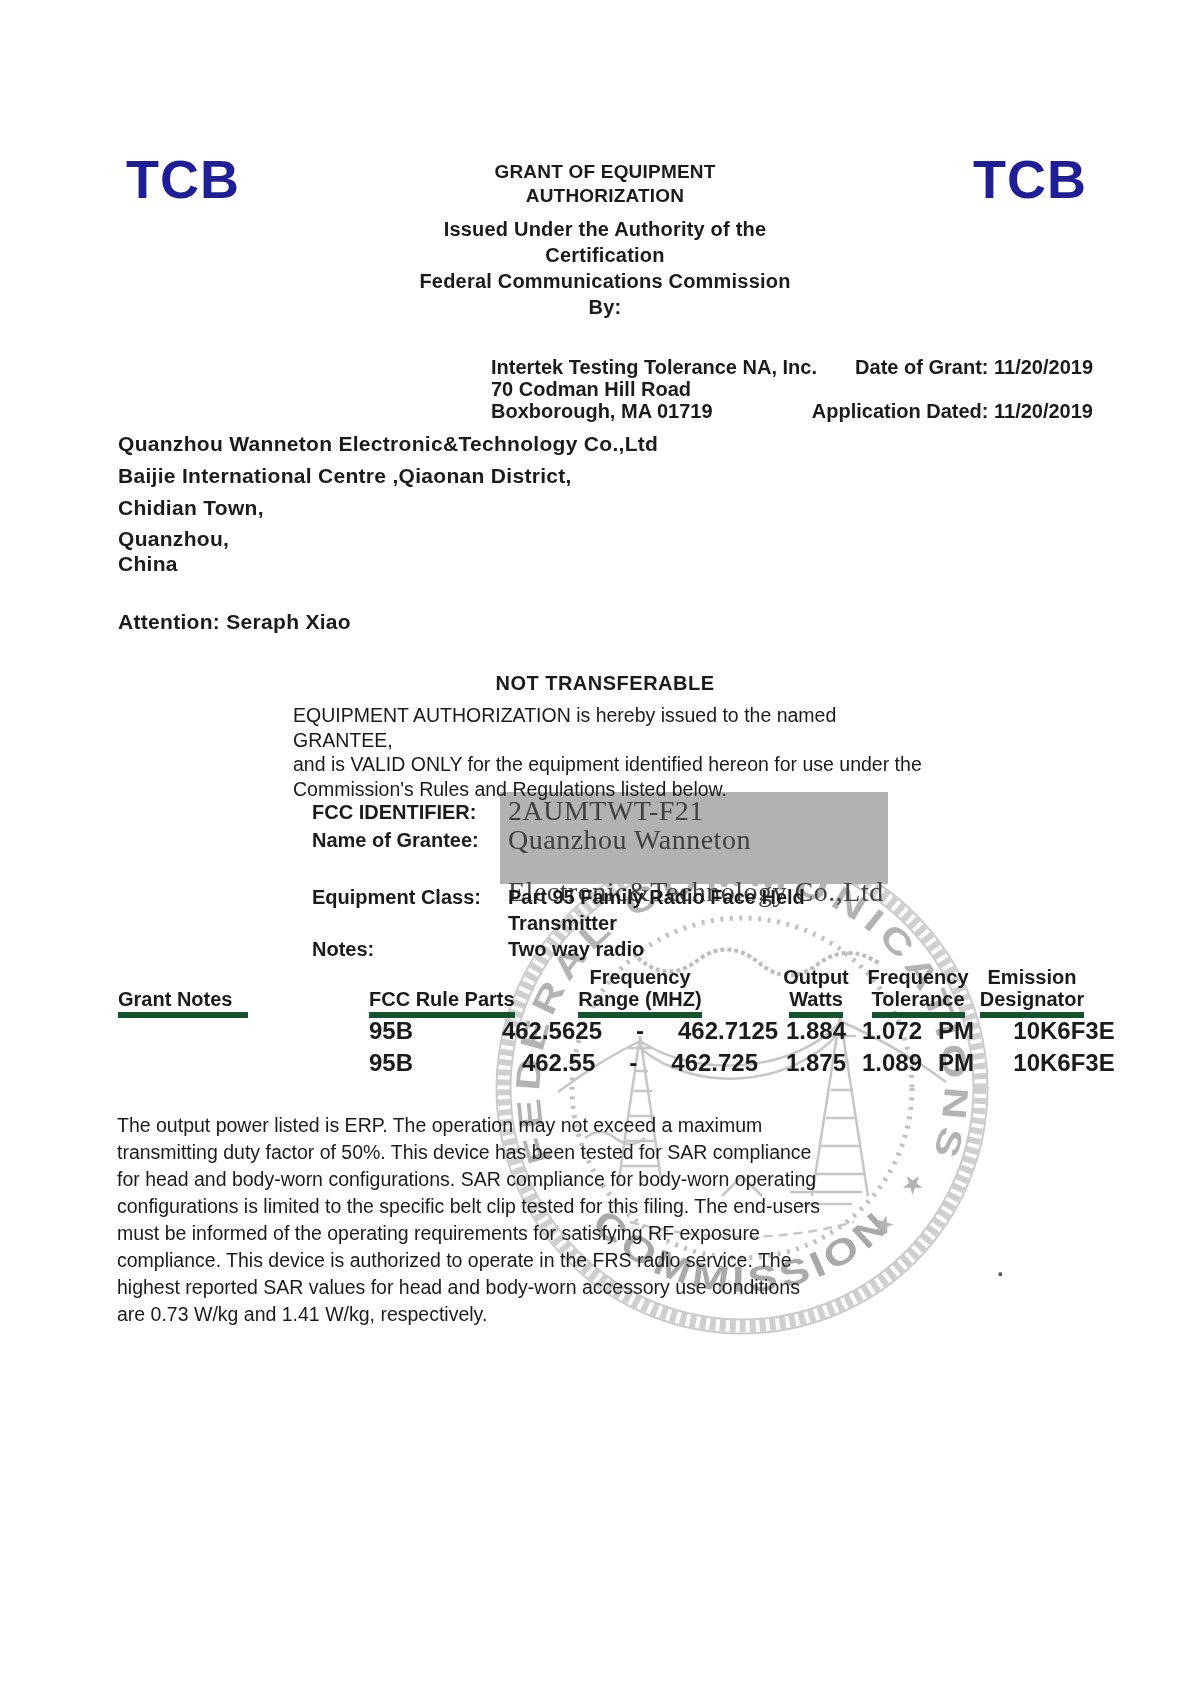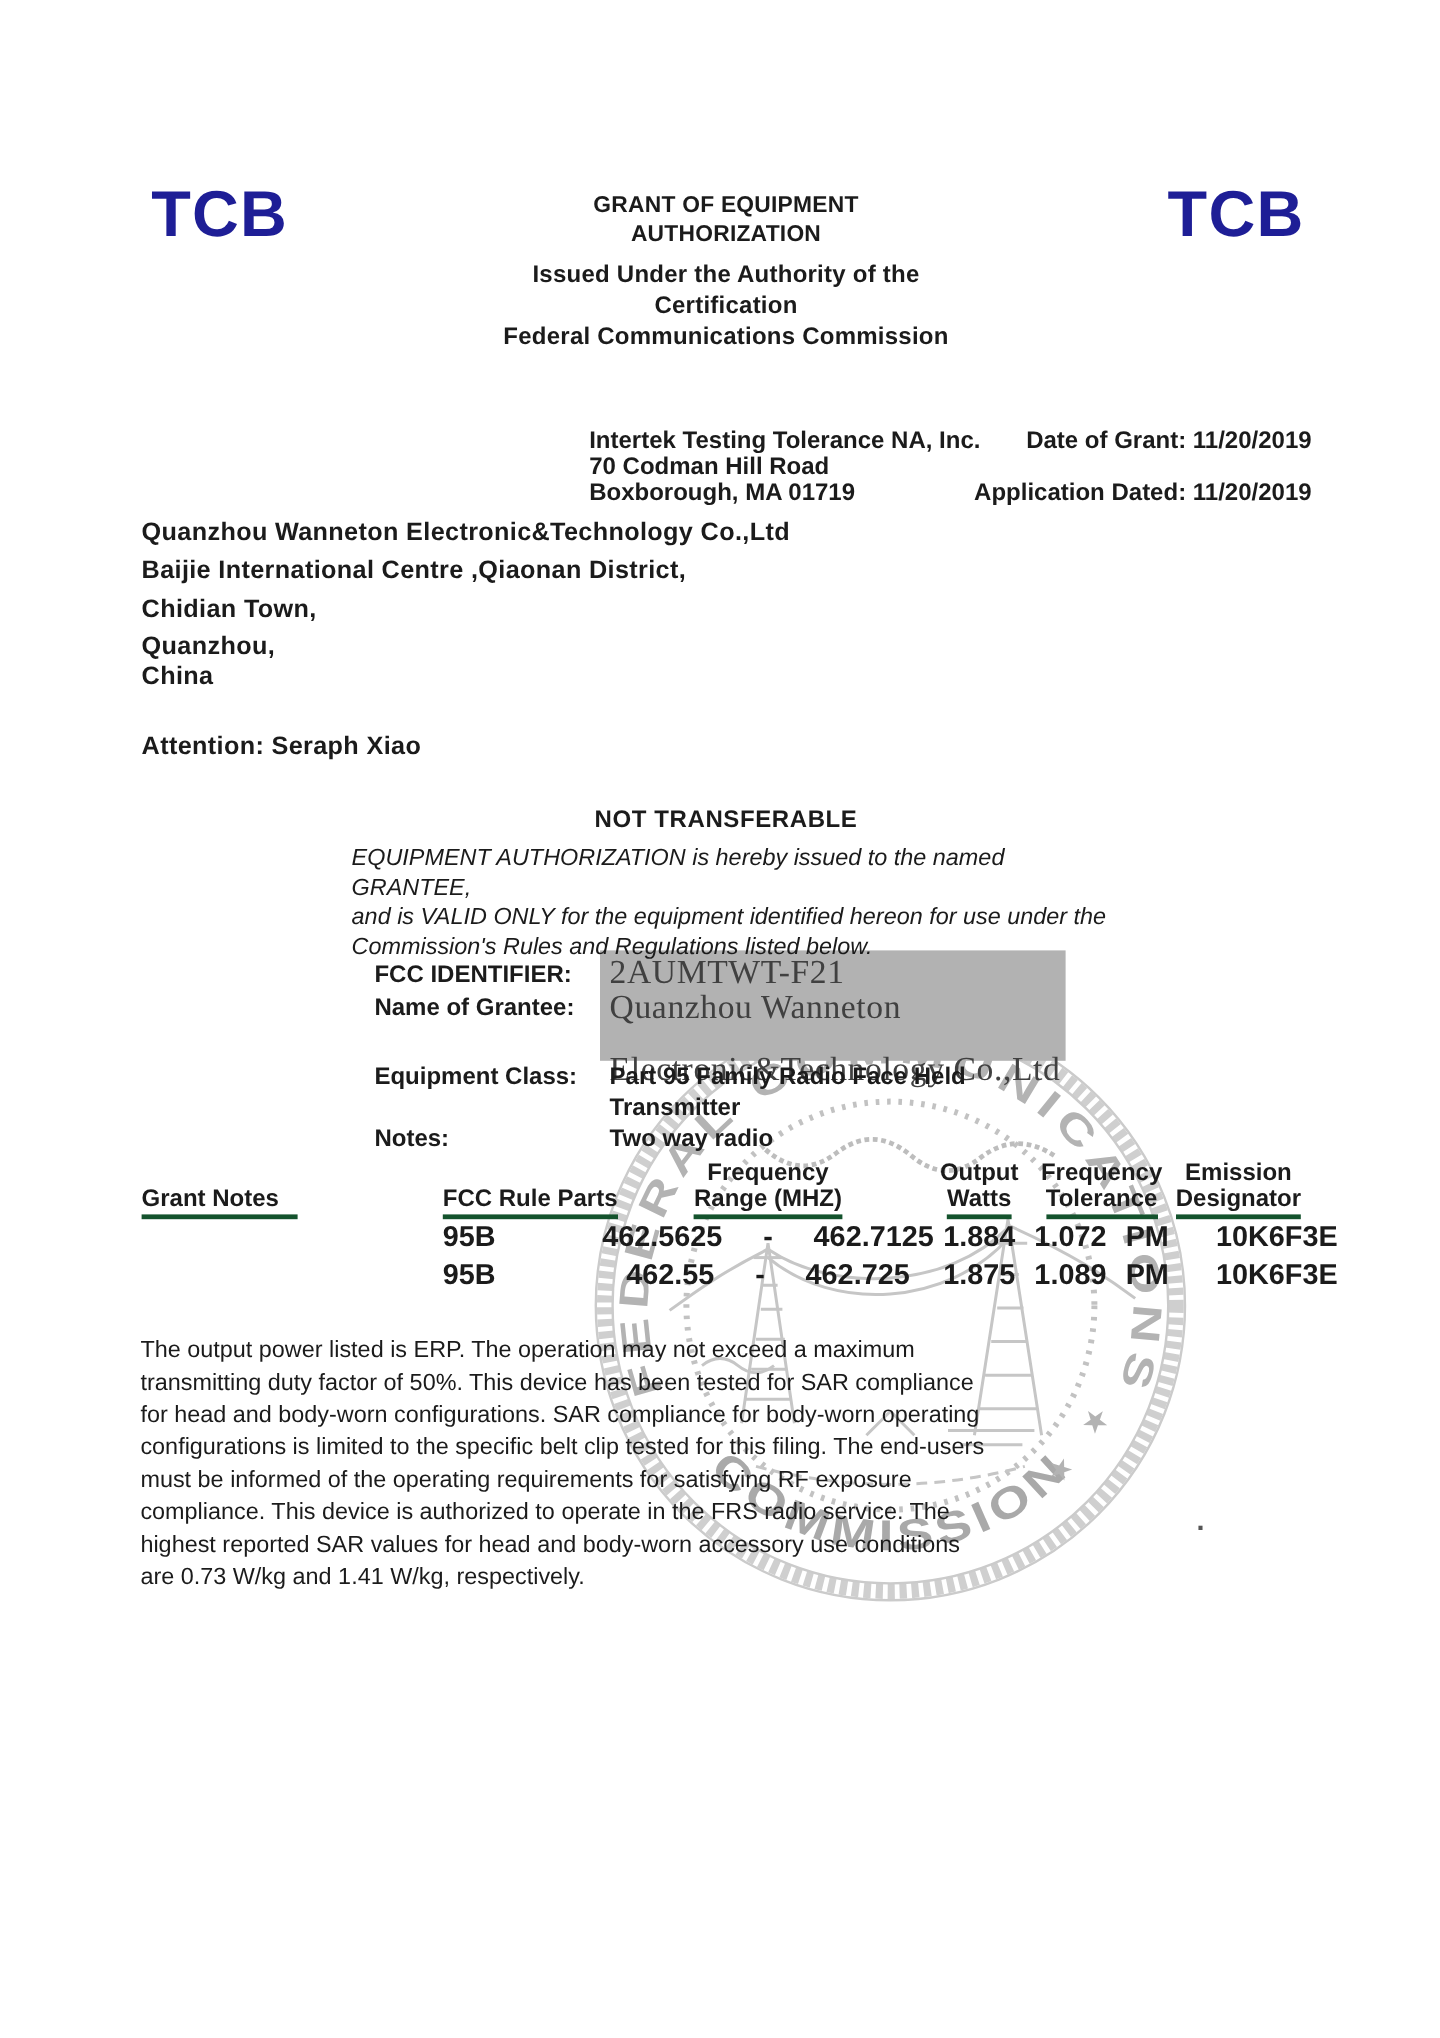--- a/index.html
+++ b/index.html
@@ -14,29 +14,29 @@
     line-height:1; z-index:3;
   }
   .title-block{left:405px; top:160px; width:400px; text-align:center; z-index:3;}
   .title-line{font-size:19px; font-weight:bold; line-height:24px; letter-spacing:.2px;}
   .cert-line{font-size:20px; font-weight:bold; line-height:26px; letter-spacing:.2px;}
   .sp-sm{height:8px;}
   .issuer-line{font-size:20px; font-weight:bold; line-height:22px; z-index:3;}
   .dates-block{left:800px; width:293px; text-align:right; font-size:20px; font-weight:bold; z-index:3;}
   .addr-line{left:118px; font-size:21px; font-weight:bold; letter-spacing:.3px; z-index:3;}
   .nt-heading{left:405px; top:672px; width:400px; text-align:center; font-size:20px; font-weight:bold; letter-spacing:.5px; z-index:3;}
-  .nt-para{left:293px; top:703px; width:640px; font-size:19.5px; line-height:24.5px; z-index:3;font-style:italic;}
+  .nt-para{left:293px; top:703px; width:640px; font-size:19.5px; line-height:24.5px; z-index:3;}
   .field-label{left:312px; font-size:20px; font-weight:bold; z-index:3;}
   .field-value-sans{left:508px; font-size:20px; font-weight:bold; z-index:3;}
   .gray-box{left:500px; top:792px; width:388px; height:92px; background:#b2b2b2; z-index:2;}
   .serif-val{left:508px; font-family:"Liberation Serif", serif; font-size:28px; letter-spacing:.5px; color:#404040; z-index:3;}
   .th1{font-size:20px; font-weight:bold; text-align:center; z-index:3;}
   .th2{font-size:20px; font-weight:bold; text-align:center; z-index:3;}
   .th2 span, .th1 span{display:inline-block;}
-  .u{border-bottom:4px solid #14532d; padding-bottom:1px;}
+  .u{border-bottom:6px solid #14532d; padding-bottom:1px;}
   .cell{font-size:24px; font-weight:bold; z-index:3;}
   .c-freq{left:470px; width:340px; display:flex; justify-content:center; gap:34px;}
   .c-watts{left:756px; width:120px; text-align:center;}
   .c-tol{left:828px; width:180px; display:flex; justify-content:center; gap:16px;}
   .c-des{left:952px; width:160px; text-align:center;padding-left:32px;}
   .c-rule{left:369px;}
   .cond-block{left:117px; top:1112px; width:720px; font-size:19.5px; line-height:27px; z-index:3;}
   .watermark{left:490px; top:836px; width:504px; height:504px; z-index:1;}
   .stray{left:997px; top:1254px; font-size:24px; font-weight:bold; color:#555; z-index:3;}
 </style>
@@ -90,20 +90,21 @@
   <div class="abs tcb" style="left:126px; top:152px;">TCB</div>
   <div class="abs tcb" style="left:973px; top:152px;">TCB</div>
 
   <div class="abs title-block">
     <div class="title-line">GRANT OF EQUIPMENT</div>
     <div class="title-line">AUTHORIZATION</div>
     <div class="sp-sm"></div>
     <div class="cert-line">Issued Under the Authority of the</div>
     <div class="cert-line">Certification</div>
     <div class="cert-line">Federal Communications Commission</div>
+    <div class="cert-line">By:</div>
   </div>
 
   <div class="abs issuer-line" style="left:491px; top:356px;">Intertek Testing Tolerance NA, Inc.</div>
   <div class="abs issuer-line" style="left:491px; top:378px;">70 Codman Hill Road</div>
   <div class="abs issuer-line" style="left:491px; top:400px;">Boxborough, MA 01719</div>
   <div class="abs dates-block" style="top:356px;">Date of Grant: 11/20/2019</div>
   <div class="abs dates-block" style="top:400px;">Application Dated: 11/20/2019</div>
 
   <div class="abs addr-line" style="top:432px;">Quanzhou Wanneton Electronic&amp;Technology Co.,Ltd</div>
   <div class="abs addr-line" style="top:464px;">Baijie International Centre ,Qiaonan District,</div>

